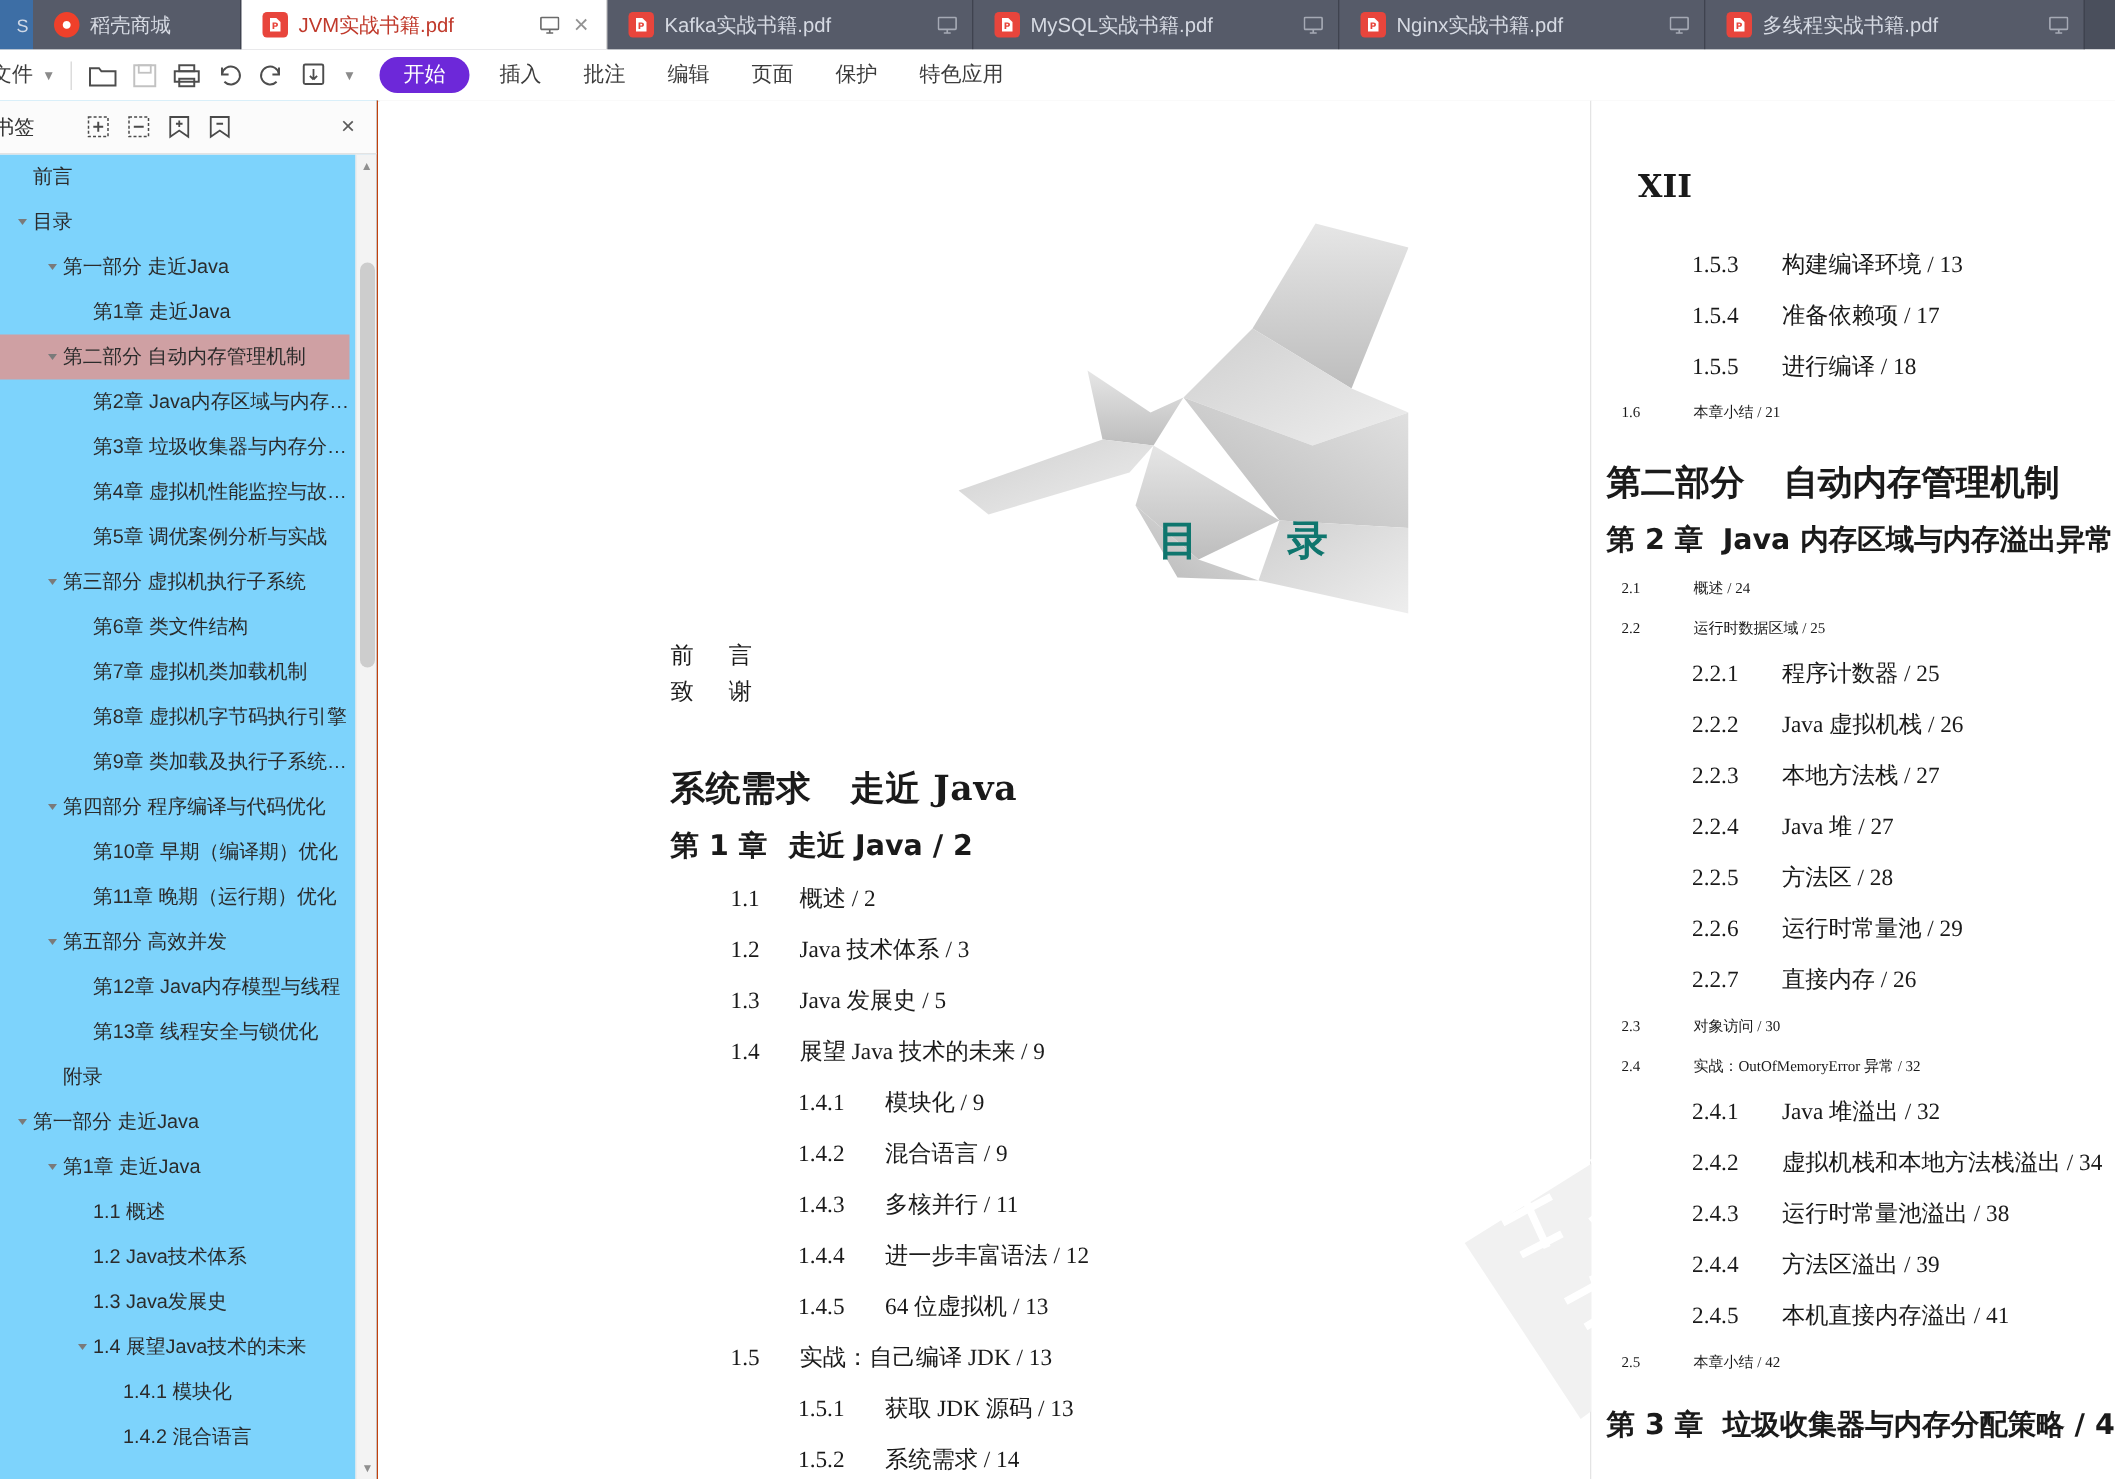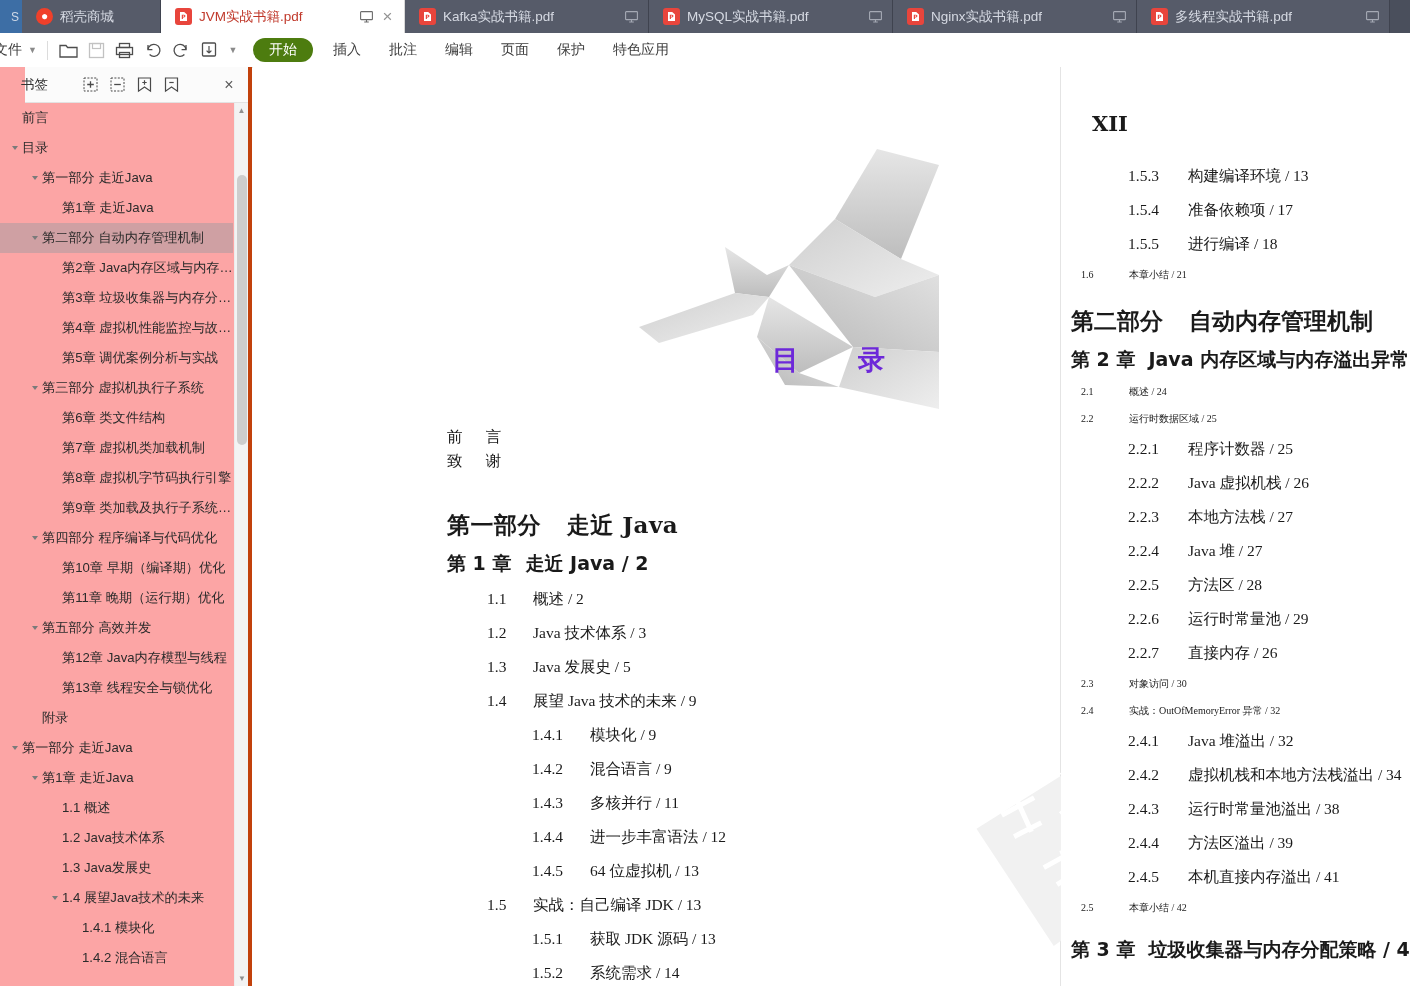--- a/index.html
+++ b/index.html
@@ -63,29 +63,29 @@
     width:28px;height:26px;display:flex;align-items:center;justify-content:center;
     color:#4d4d4d;
   }
   .rb-ico.dim{color:#c2c2c2;}
   .rb-ico svg{display:block;}
   .rb-caret{
     width:20px;height:26px;display:flex;align-items:center;justify-content:center;
     color:#8a8a8a;font-size:9px;
   }
   .rb-start{
-    background:#4d7c0f;color:#fff;font-size:14px;border-radius:13px;
+    background:#6d28d9;color:#fff;font-size:14px;border-radius:13px;
     padding:4px 16px;margin:0 6px 0 10px;line-height:1.1;
   }
   .rb-item{color:#3c3c3c;font-size:14px;padding:0 14px;}
 
   
   .bm-pane{
     position:absolute;left:0;top:67px;width:252px;height:919px;
-    background:#fca5a5;border-right:4px solid #c2410c;box-sizing:border-box;padding-left:25px;
+    background:#7dd3fc;border-right:1px solid #c2410c;box-sizing:border-box;
   }
   .bm-head{
     height:35px;display:flex;align-items:center;padding:0 6px 0 0;
     border-bottom:1px solid #e3e3e3;background:#fbfbfb;
   }
   .bm-title{font-size:13.5px;color:#333;margin-left:-4px;width:50px;}
   .bm-tools{display:flex;align-items:center;margin-left:6px;}
   .bm-tool{
     width:27px;height:26px;display:flex;align-items:center;justify-content:center;
     color:#4a4a4a;
@@ -135,21 +135,21 @@
     font-family:"Liberation Serif","DejaVu Serif",serif;color:#1a1a1a;
   }
   .page.left{left:131px;width:676px;border-right:1px solid #e4e4e4;}
   .page.right{left:808px;width:349px;}
 
   
   .bird{position:absolute;left:255px;top:80px;width:300px;height:260px;}
   .bird svg{display:block;}
   .mulu{
     position:absolute;left:388px;top:275px;width:200px;
-    font-size:27px;letter-spacing:.04em;color:#6d28d9;
+    font-size:27px;letter-spacing:.04em;color:#0f766e;
     font-family:"DejaVu Serif",serif;font-weight:bold;
   }
   .mulu span{margin-right:58px;}
 
   
   .wm{
     position:absolute;left:590px;top:680px;width:230px;height:230px;
     transform:rotate(-16deg);
   }
 
@@ -557,21 +557,21 @@
         </g>
         <text x="134" y="146" font-family="DejaVu Sans, sans-serif" font-size="26" font-weight="bold" fill="#ffffff" transform="rotate(-20 134 146)">PDG</text>
       </svg>
     </div>
 
     <div class="tocL">
       <div class="front">前　言</div>
       <div class="front">致　谢</div>
 
       <div class="part">
-        <span>第一部分</span><span class="gap"></span><span>走近 Java</span>
+        <span>系统需求</span><span class="gap"></span><span>走近 Java</span>
       </div>
 
       <div class="chap">
         <span>第 1 章</span><span class="gap"></span><span>走近 Java / 2</span>
       </div>
 
       <div id="toc-left-host">
           <div class="l1"><span class="num">1.1</span><span>概述 / 2</span></div>
           <div class="l1"><span class="num">1.2</span><span>Java 技术体系 / 3</span></div>
           <div class="l1"><span class="num">1.3</span><span>Java 发展史 / 5</span></div>

